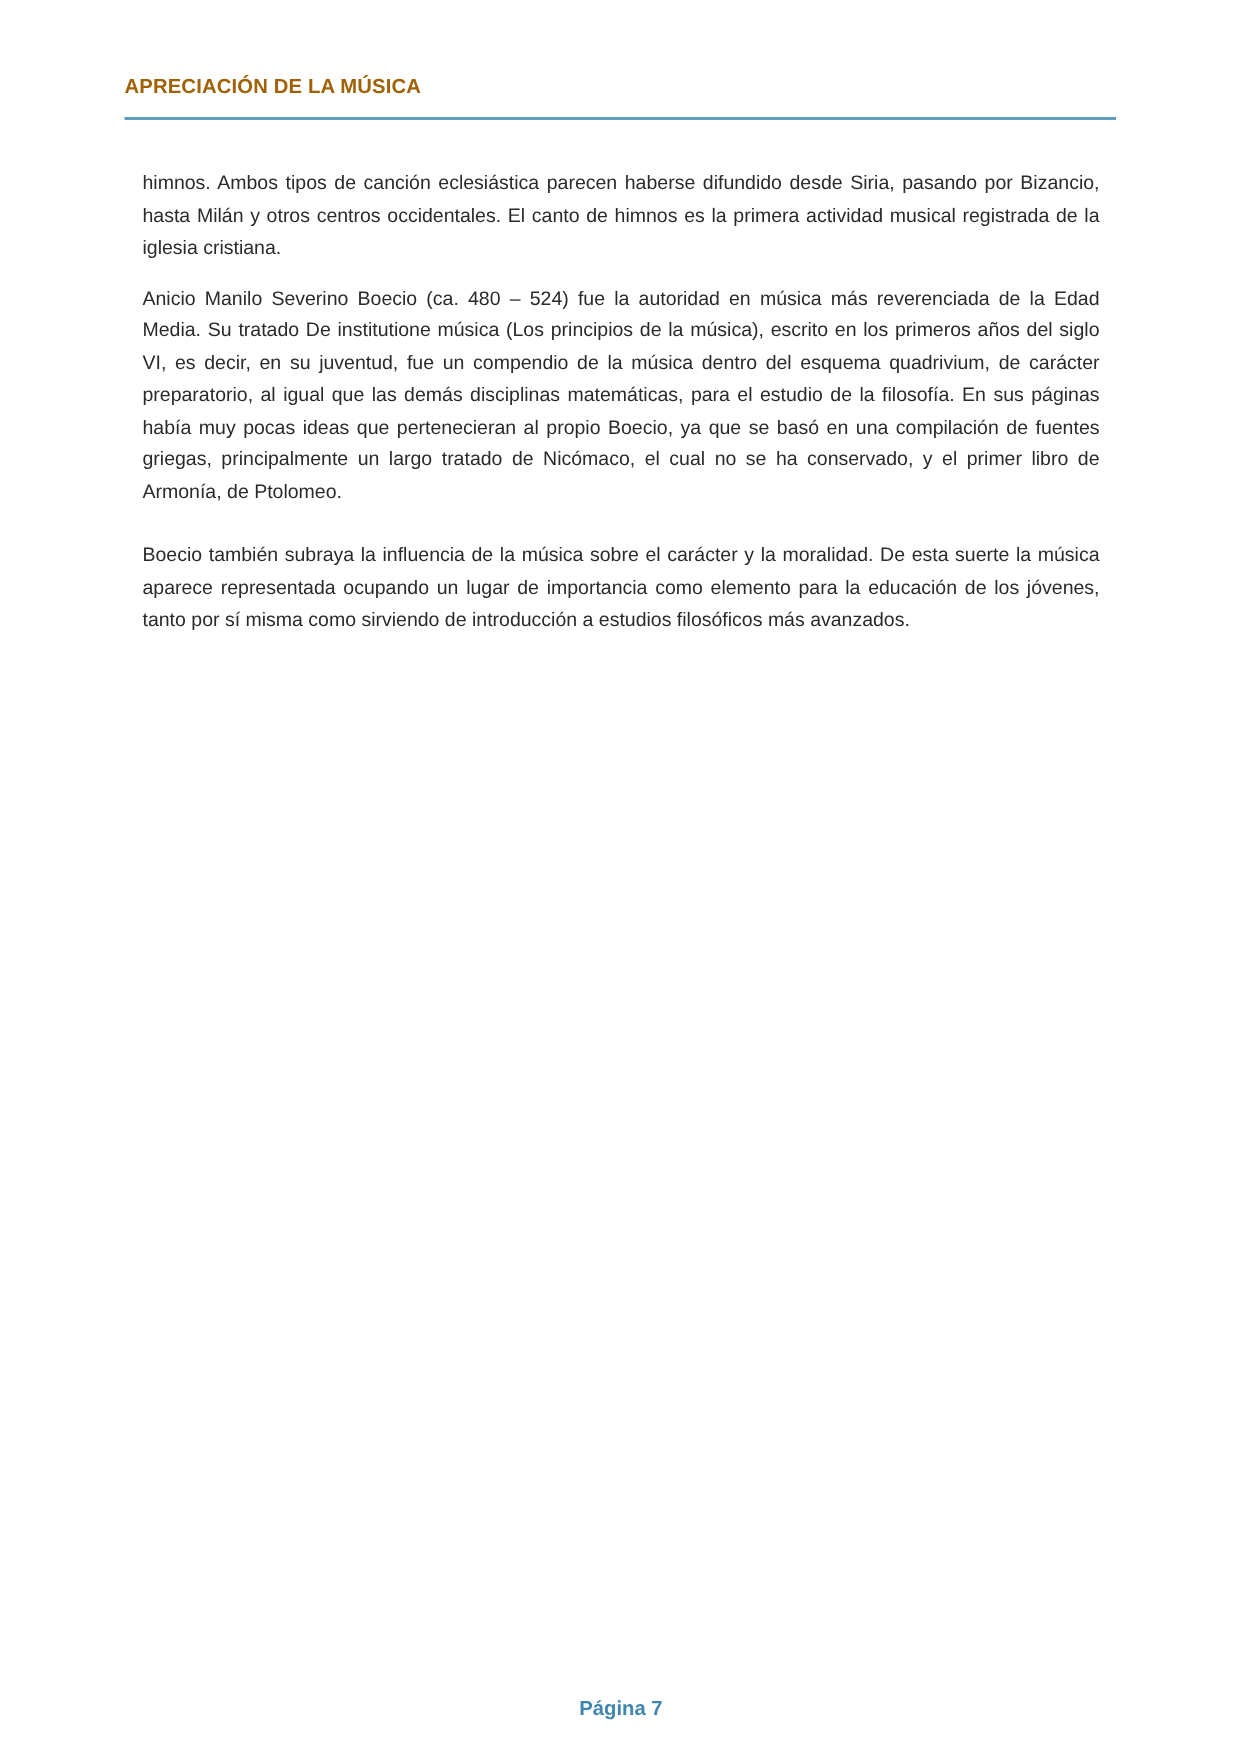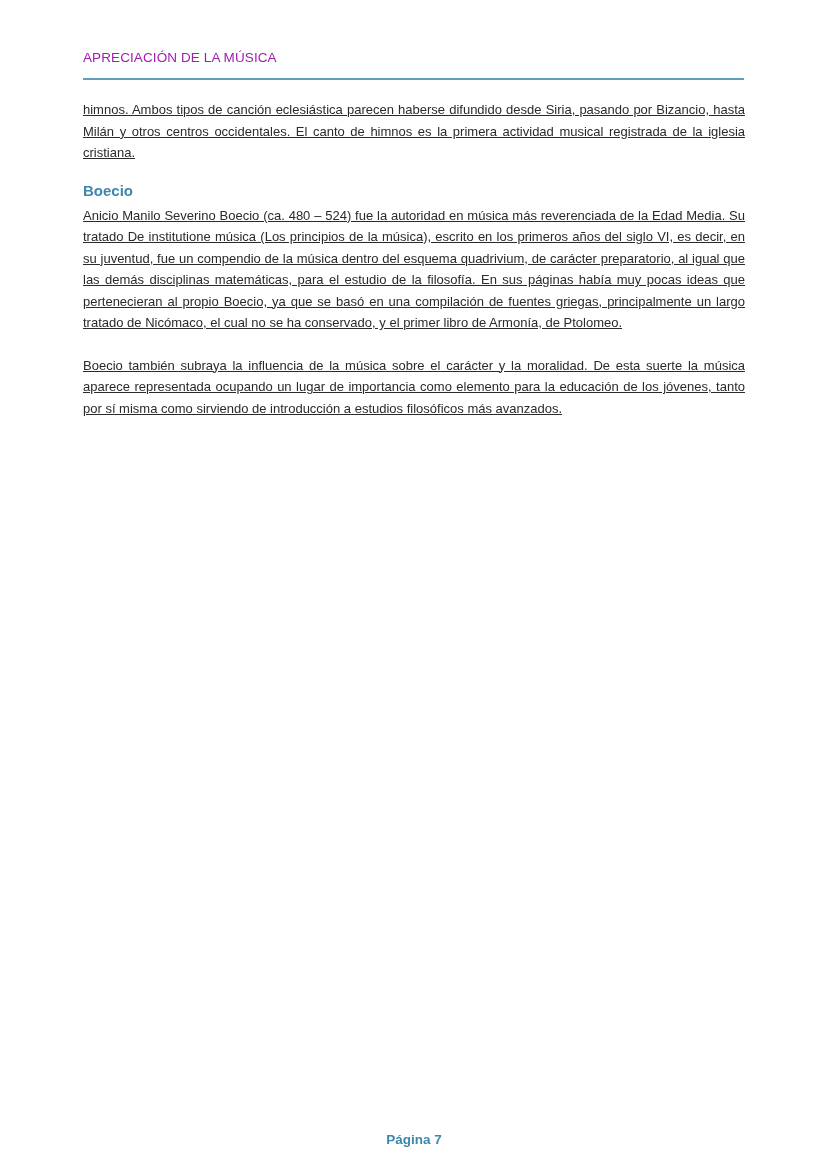--- a/index.html
+++ b/index.html
@@ -16,22 +16,22 @@
       color: #2b2b2b;
     }
     .page-header {
       position: absolute;
       left: 83px;
       top: 50px;
       width: 661px;
     }
     .header-title {
       font-size: 13.5px;
-      font-weight: normal;
-      color: #a21caf;
+      font-weight: bold;
+      color: #a16207;
       letter-spacing: 0.1px;
       line-height: 16px;
       margin: 0;
     }
     .header-rule {
       position: absolute;
       left: 0;
       top: 28px;
       width: 661px;
       height: 2px;
@@ -42,23 +42,22 @@
     .content {
       position: absolute;
       left: 83px;
       top: 99px;
       width: 662px;
     }
     .para {
       font-size: 13px;
       line-height: 21.5px;
       text-align: justify;
-      margin: 0;
+      margin: 12px;
       color: #2a2a2a;
-      text-decoration: underline;
     }
     .section-heading {
       font-size: 15px;
       font-weight: bold;
       color: #3f86ad;
       margin: 17px 0 4px 0;
       line-height: 20px;
     }
     .para + .para.spaced {
       margin-top: 21px;
@@ -82,21 +81,20 @@
 
 <header class="page-header">
   <h1 class="header-title">APRECIACIÓN DE LA MÚSICA</h1>
   <hr class="header-rule">
 </header>
 
 <main class="content">
   <p class="para">himnos. Ambos tipos de canción eclesiástica parecen haberse difundido desde Siria, pasando por Bizancio, hasta Milán y otros centros occidentales. El canto de himnos es la primera actividad musical registrada de la iglesia cristiana.</p>
 
   <section>
-    <h2 class="section-heading">Boecio</h2>
     <p class="para">Anicio Manilo Severino Boecio (ca. 480 – 524) fue la autoridad en música más reverenciada de la Edad Media. Su tratado De institutione música (Los principios de la música), escrito en los primeros años del siglo VI, es decir, en su juventud, fue un compendio de la música dentro del esquema quadrivium, de carácter preparatorio, al igual que las demás disciplinas matemáticas, para el estudio de la filosofía. En sus páginas había muy pocas ideas que pertenecieran al propio Boecio, ya que se basó en una compilación de fuentes griegas, principalmente un largo tratado de Nicómaco, el cual no se ha conservado, y el primer libro de Armonía, de Ptolomeo.</p>
     <p class="para spaced">Boecio también subraya la influencia de la música sobre el carácter y la moralidad. De esta suerte la música aparece representada ocupando un lugar de importancia como elemento para la educación de los jóvenes, tanto por sí misma como sirviendo de introducción a estudios filosóficos más avanzados.</p>
   </section>
 </main>
 
 <footer class="page-footer">
   <span class="page-number">Página 7</span>
 </footer>
 
 </body></html>

